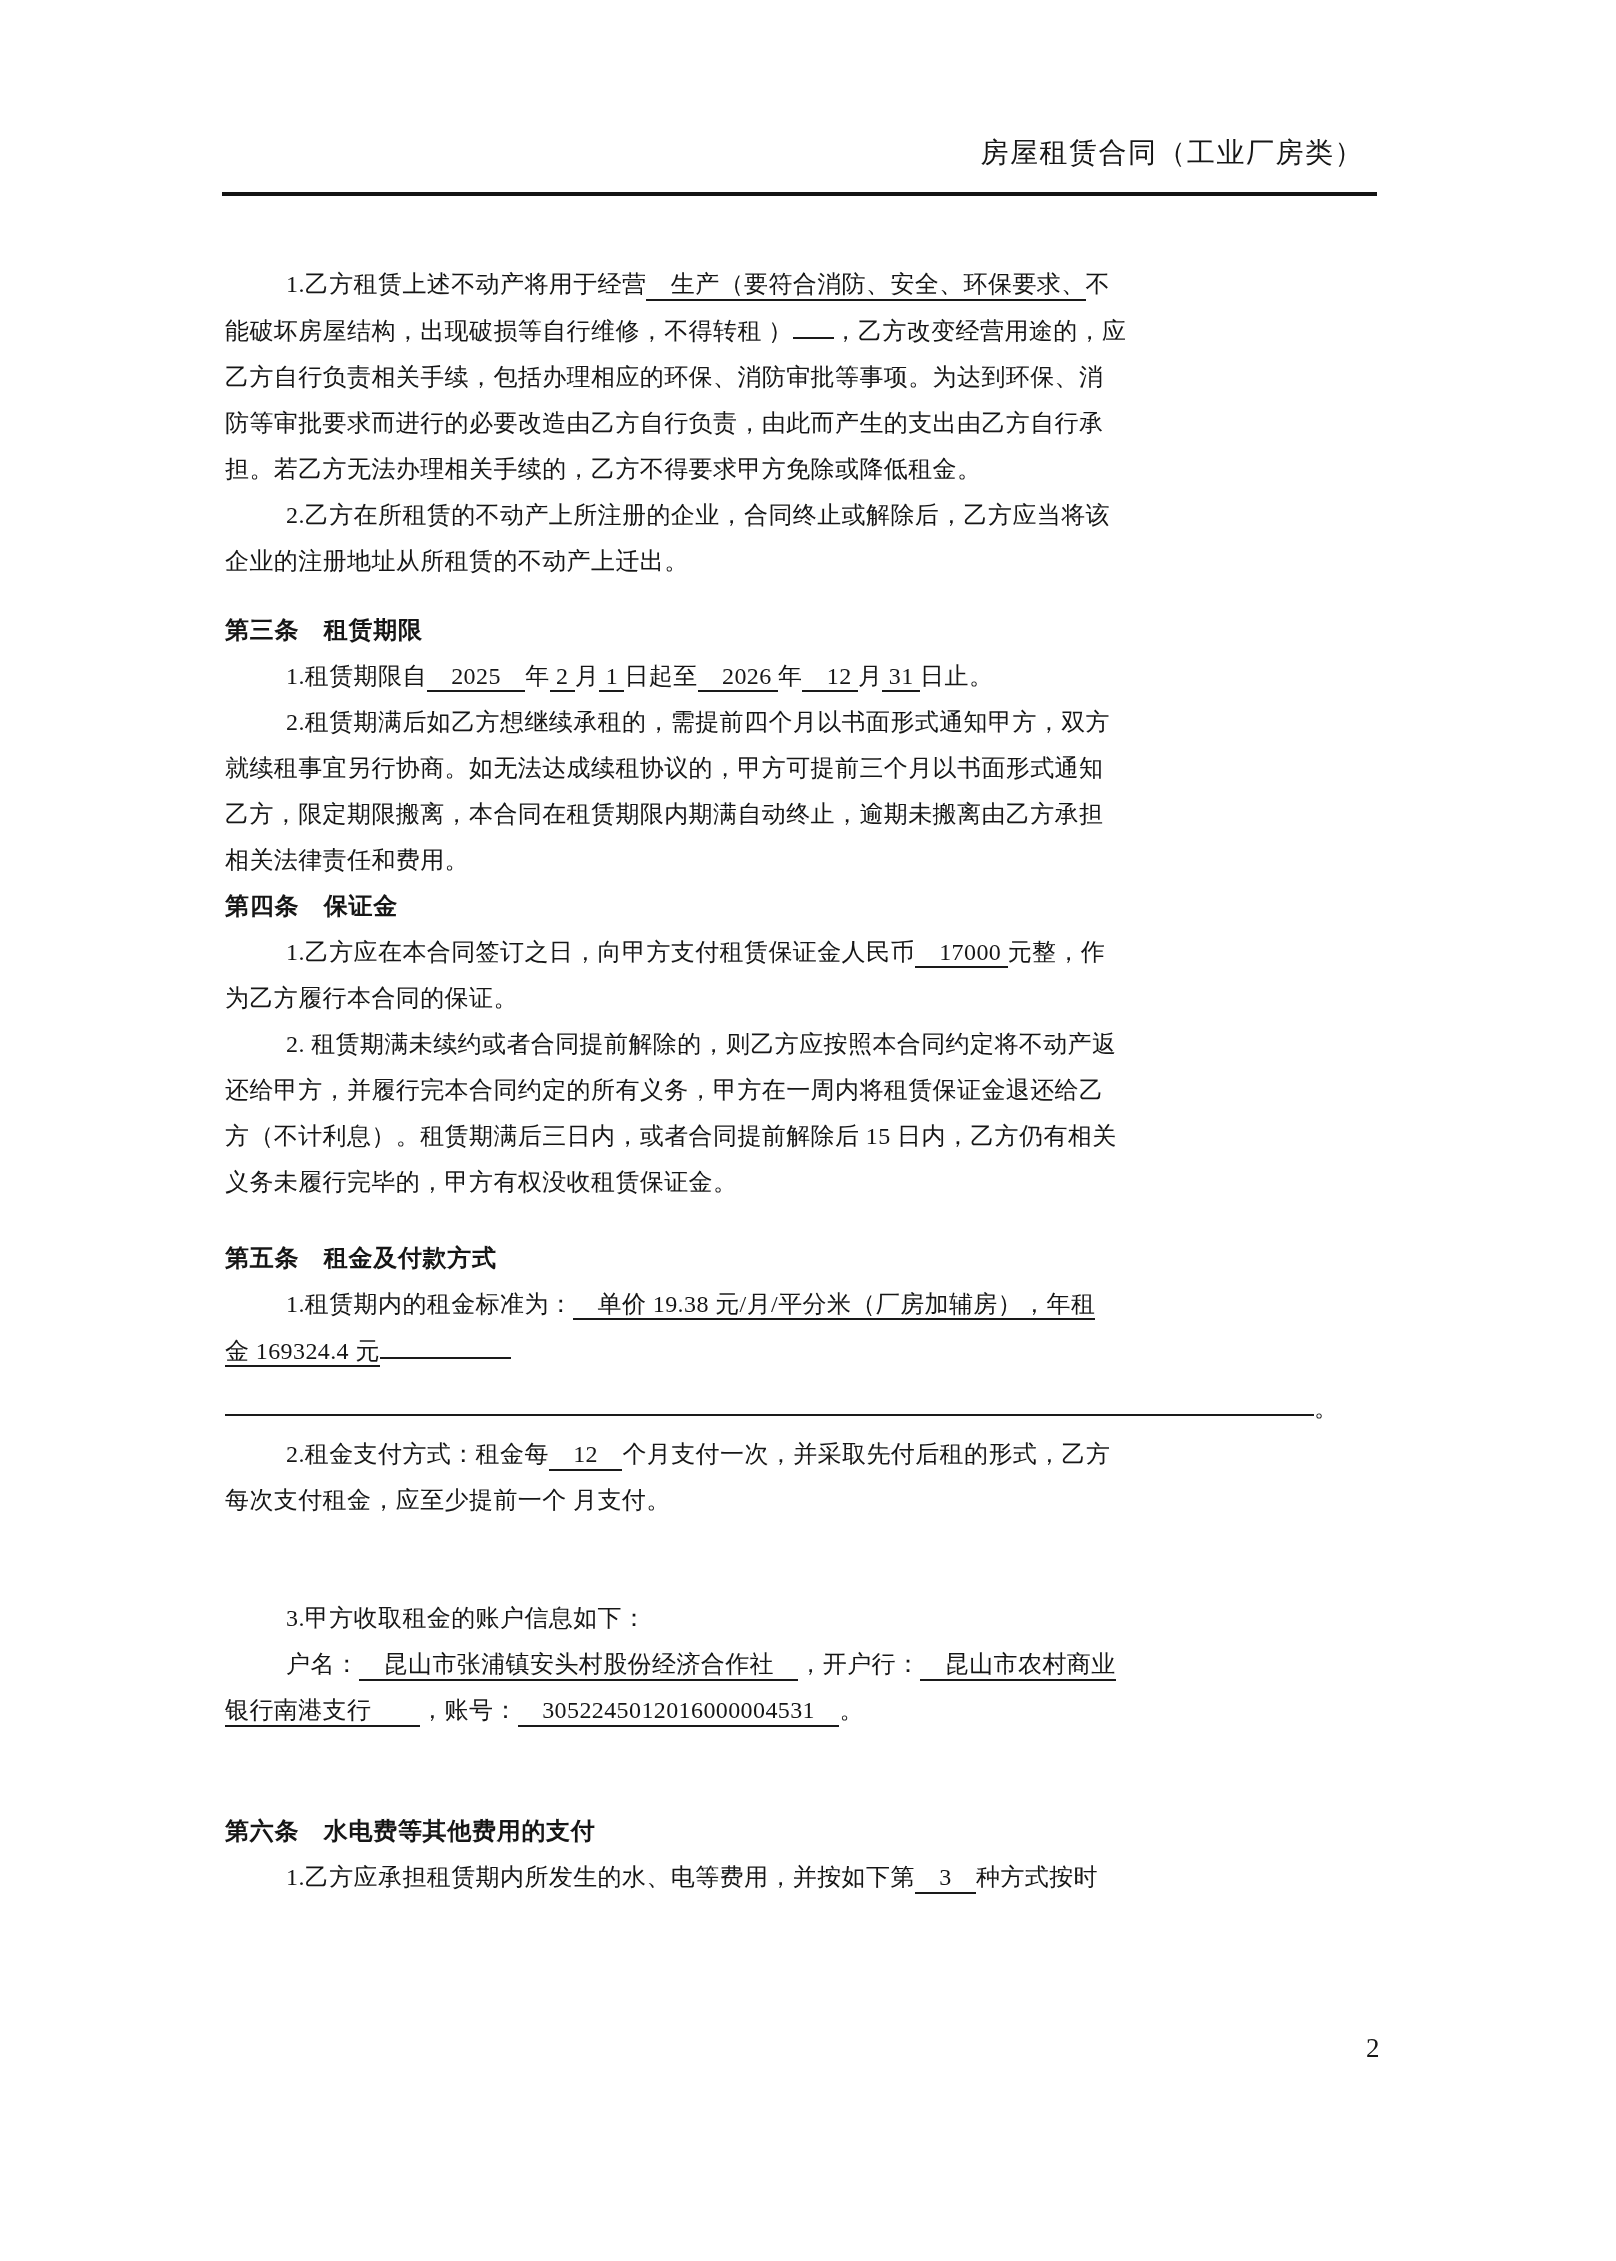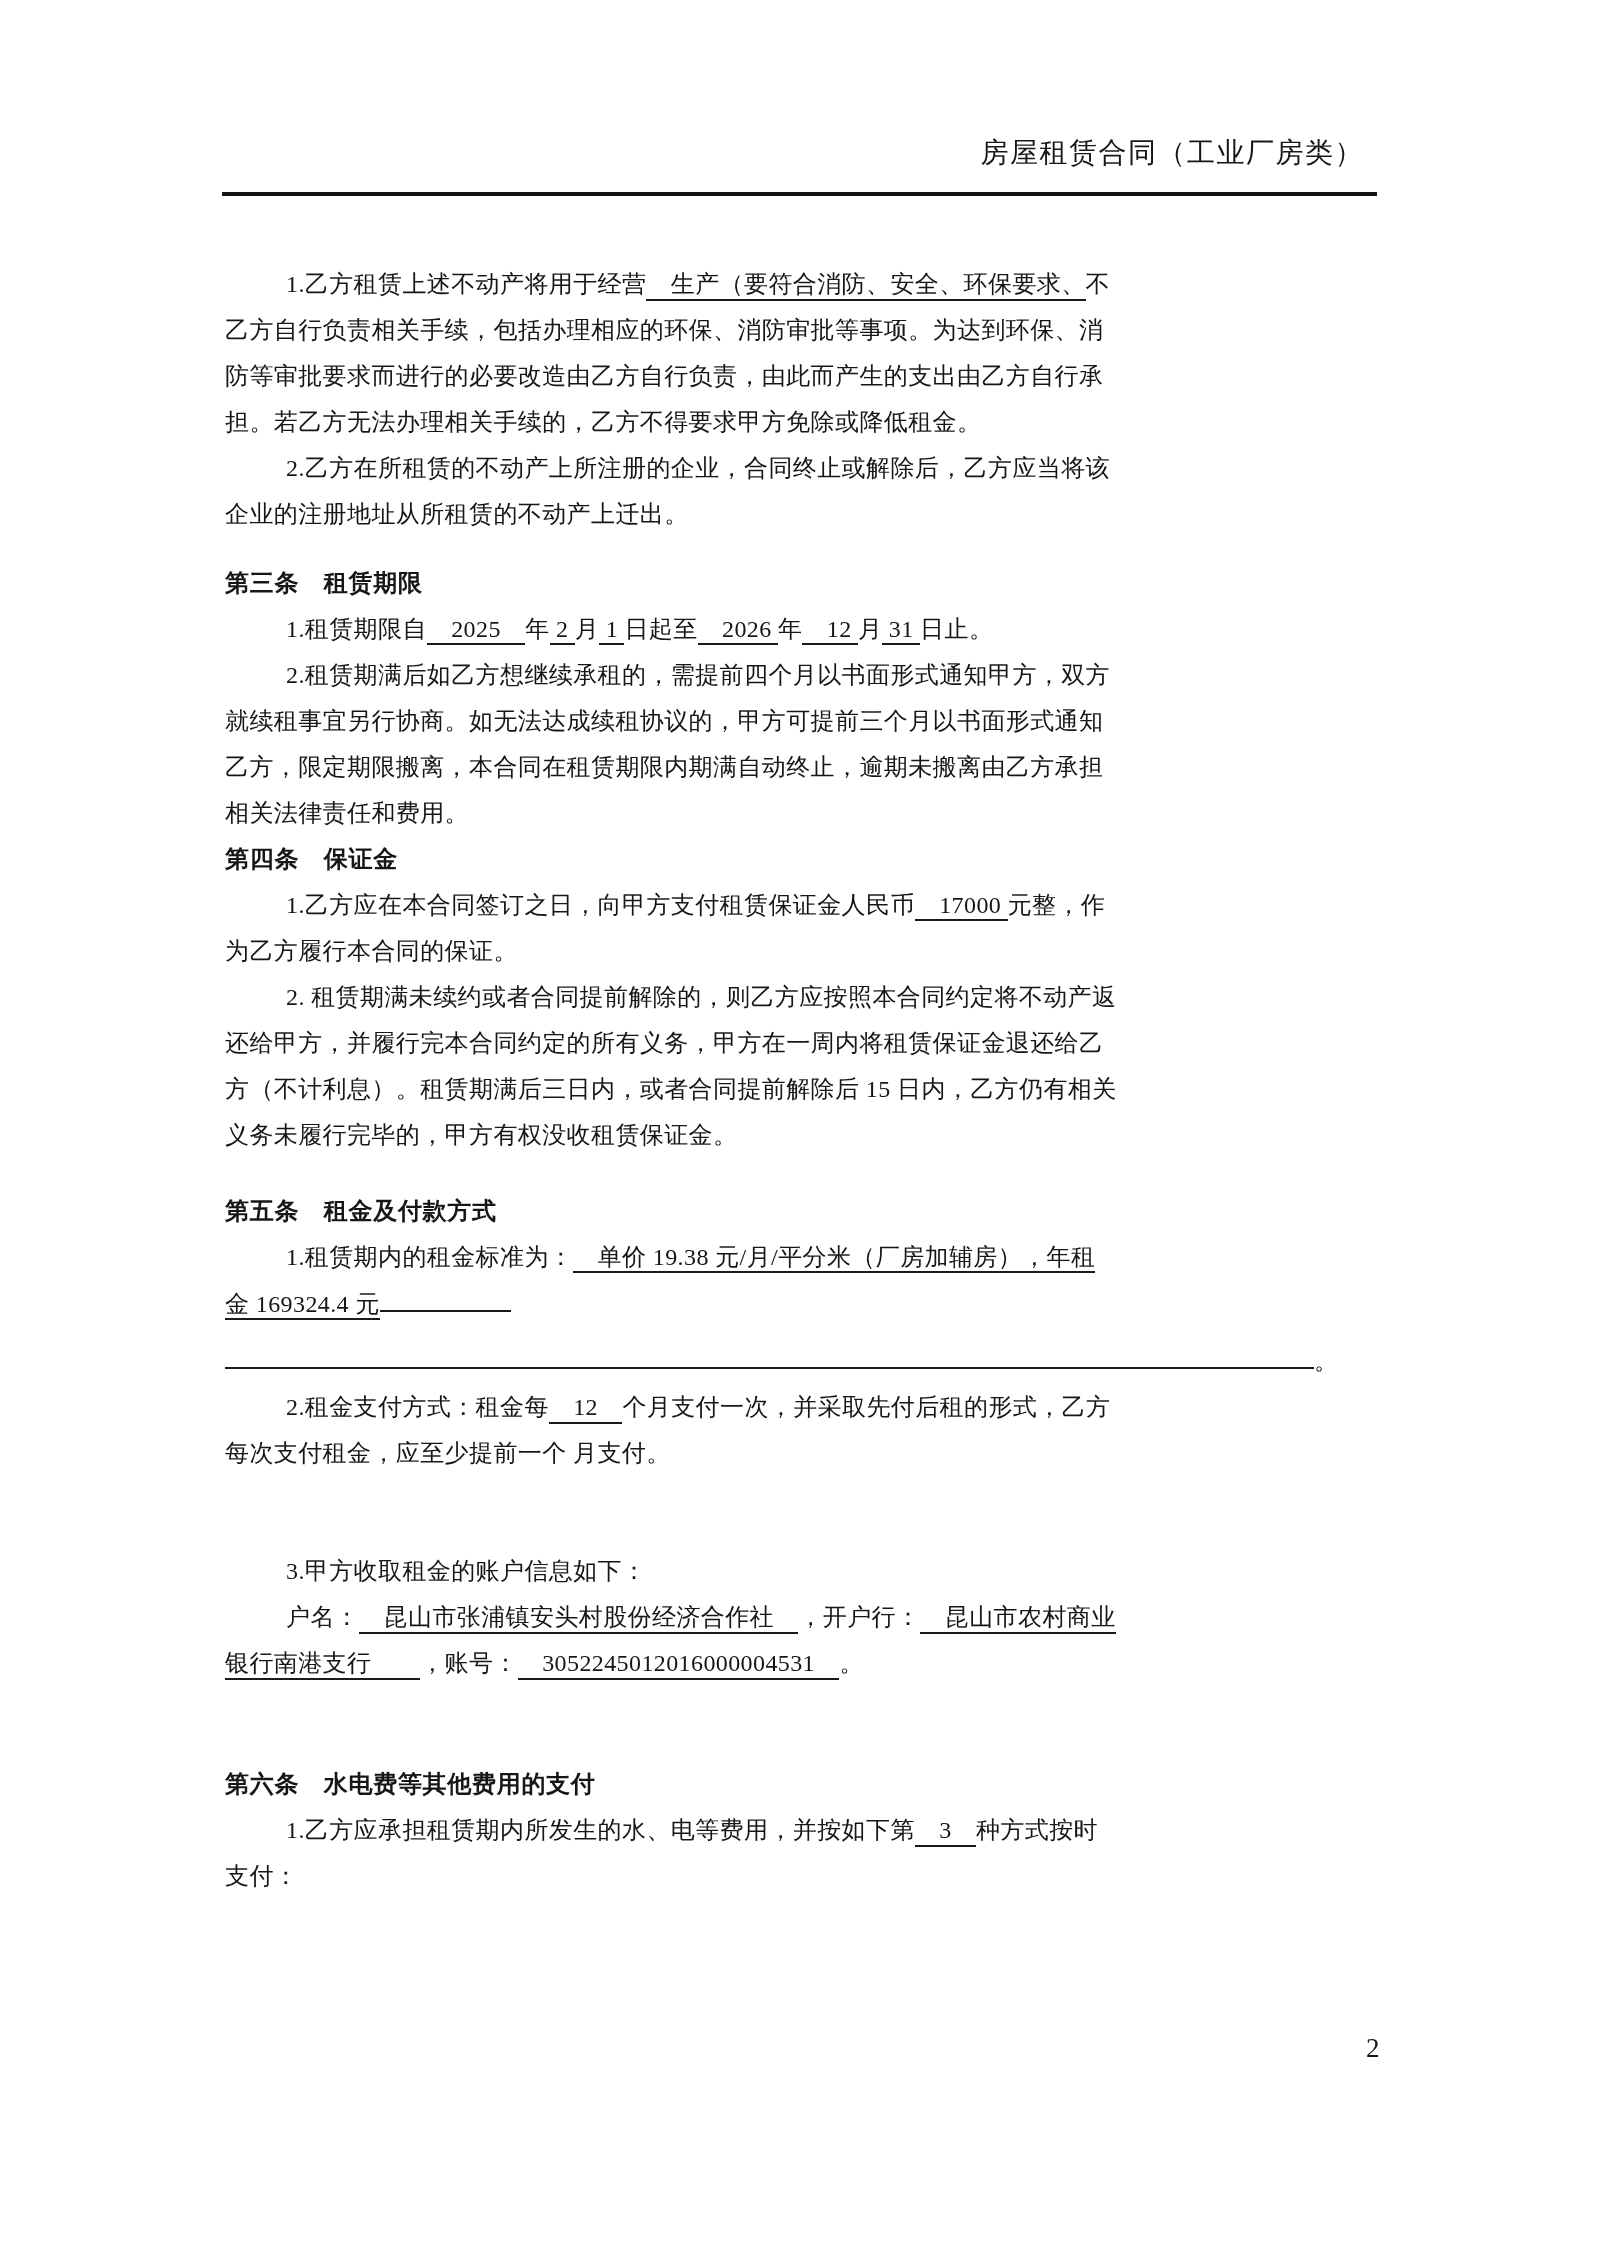--- a/index.html
+++ b/index.html
@@ -64,20 +64,21 @@
 </style>
 </head>
 <body>
 
 <div class="page-header">房屋租赁合同（工业厂房类）</div>
 
 <div class="header-rule"></div>
 
 <div class="content">
     <div class="line ind"><span class="">1.乙方租赁上述不动产将用于经营</span><span class="u">　生产（要符合消防、安全、环保要求、</span><span class="">不</span></div>
+    <div class="line"><span class="">能破坏房屋结构，出现破损等自行维修，不得转租 ）</span><span class="blank" style="width: 41px;"></span><span class="">，乙方改变经营用途的，应</span></div>
     <div class="line"><span class="">乙方自行负责相关手续，包括办理相应的环保、消防审批等事项。为达到环保、消</span></div>
     <div class="line"><span class="">防等审批要求而进行的必要改造由乙方自行负责，由此而产生的支出由乙方自行承</span></div>
     <div class="line"><span class="">担。若乙方无法办理相关手续的，乙方不得要求甲方免除或降低租金。</span></div>
     <div class="line ind"><span class="">2.乙方在所租赁的不动产上所注册的企业，合同终止或解除后，乙方应当将该</span></div>
     <div class="line"><span class="">企业的注册地址从所租赁的不动产上迁出。</span></div>
     <div class="line head" style="margin-top: 22.5px;">第三条　租赁期限</div>
     <div class="line ind"><span class="">1.租赁期限自</span><span class="u">　2025　</span><span class="">年</span><span class="u"> 2 </span><span class="">月</span><span class="u"> 1 </span><span class="">日起至</span><span class="u">　2026 </span><span class="">年</span><span class="u">　12 </span><span class="">月</span><span class="u"> 31 </span><span class="">日止。</span></div>
     <div class="line ind"><span class="">2.租赁期满后如乙方想继续承租的，需提前四个月以书面形式通知甲方，双方</span></div>
     <div class="line"><span class="">就续租事宜另行协商。如无法达成续租协议的，甲方可提前三个月以书面形式通知</span></div>
     <div class="line"><span class="">乙方，限定期限搬离，本合同在租赁期限内期满自动终止，逾期未搬离由乙方承担</span></div>
@@ -93,17 +94,16 @@
     <div class="line ind"><span class="">1.租赁期内的租金标准为：</span><span class="u">　单价 19.38 元/月/平分米（厂房加辅房），年租</span></div>
     <div class="line"><span class="u">金 169324.4 元</span><span class="blank" style="width: 131px;"></span></div>
     <div class="line" style="margin-top: 10.5px;"><span class="blank" style="width: 1089px;"></span><span class="">。</span></div>
     <div class="line ind"><span class="">2.租金支付方式：租金每</span><span class="u">　12　</span><span class="">个月支付一次，并采取先付后租的形式，乙方</span></div>
     <div class="line"><span class="">每次支付租金，应至少提前一个 月支付。</span></div>
     <div class="line ind" style="margin-top: 72px;"><span class="">3.甲方收取租金的账户信息如下：</span></div>
     <div class="line ind"><span class="">户名：</span><span class="u">　昆山市张浦镇安头村股份经济合作社　</span><span class="">，开户行：</span><span class="u">　昆山市农村商业</span></div>
     <div class="line"><span class="u">银行南港支行　　</span><span class="">，账号：</span><span class="u">　3052245012016000004531　</span><span class="">。</span></div>
     <div class="line head" style="margin-top: 75px;">第六条　水电费等其他费用的支付</div>
     <div class="line ind"><span class="">1.乙方应承担租赁期内所发生的水、电等费用，并按如下第</span><span class="u">　3　</span><span class="">种方式按时</span></div>
-    <div class="line"><span class="">支付：</span></div>
   </div>
 
 <div class="page-number">2</div>
 
 
 </body></html>

